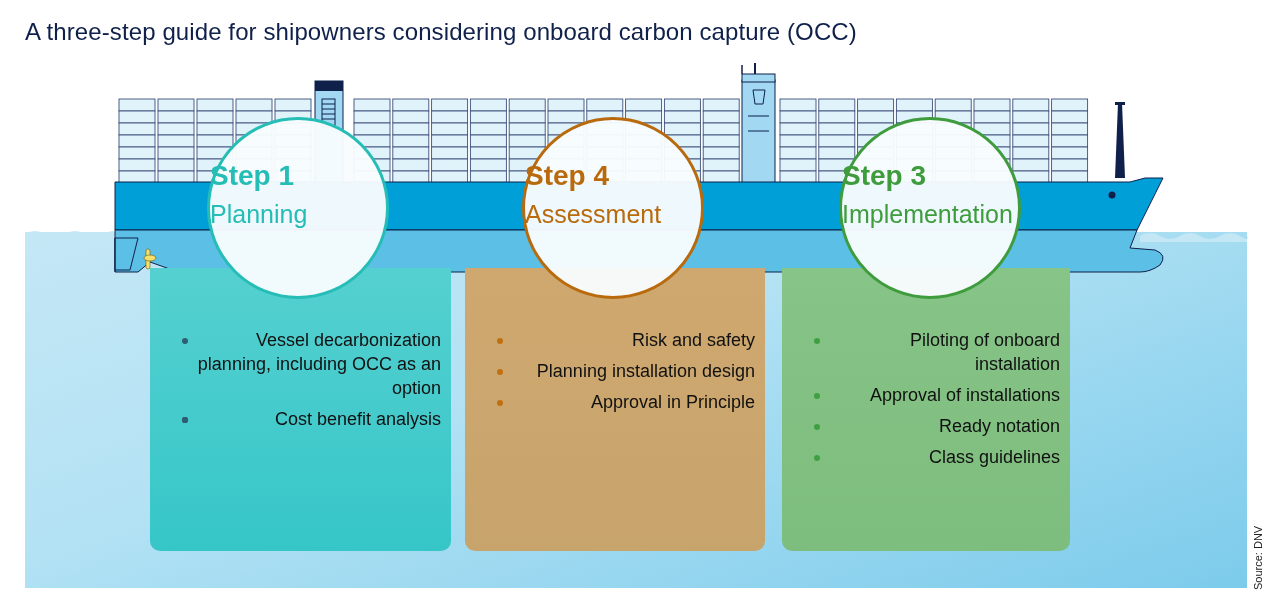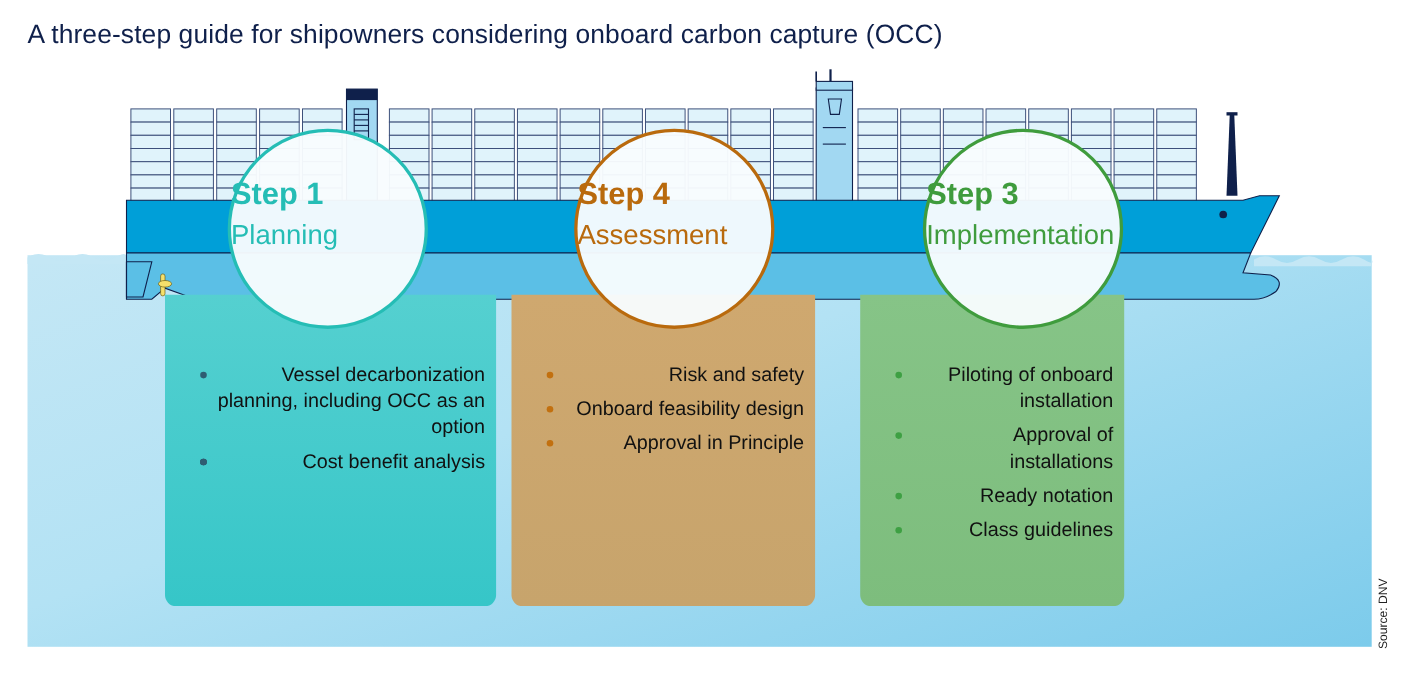--- a/index.html
+++ b/index.html
@@ -3,22 +3,22 @@
 <meta charset="utf-8">
 <style>
   html, body { margin: 0; padding: 0; background: #ffffff; }
   body { width: 1280px; height: 614px; position: relative; overflow: hidden; font-family: "Liberation Sans", sans-serif; }
   .title { position: absolute; left: 25px; top: 18px; font-size: 24px; color: #0f204b; letter-spacing: 0.1px; }
   .water { position: absolute; left: 25px; top: 232px; width: 1222px; height: 356px;
     background: linear-gradient(160deg, #c4e7f5 0%, #b3e2f4 40%, #7ccbeb 100%); }
   svg.ship { position: absolute; left: 0; top: 0; }
   .panel { position: absolute; top: 268px; height: 283px; border-radius: 0 0 10px 10px; }
   .panel.p1 { left: 150px; width: 301px; background: linear-gradient(180deg, #55d0d0 0%, #36c6c8 100%); }
-  .panel.p2 { left: 465px; width: 276px; background: linear-gradient(180deg, #cfa86f 0%, #c7a46c 100%); }
-  .panel.p3 { left: 782px; width: 240px; background: linear-gradient(180deg, #86c487 0%, #7dbd7d 100%); }
+  .panel.p2 { left: 465px; width: 300px; background: linear-gradient(180deg, #cfa86f 0%, #c7a46c 100%); }
+  .panel.p3 { left: 782px; width: 288px; background: linear-gradient(180deg, #86c487 0%, #7dbd7d 100%); }
   ul.items { position: absolute; top: 60px; left: 30px; right: 10px; margin: 0; padding: 0; list-style: none; text-align: right; }
   ul.items li { position: relative; padding-left: 15px; font-size: 18px; line-height: 24px; color: #111; margin-bottom: 7px; }
   ul.items li .dot { position: absolute; left: 2px; top: 10px; width: 6px; height: 6px; border-radius: 50%; }
   .p1 .dot { background: #2f5d72; }
   .p2 .dot { background: #c2700f; }
   .p3 .dot { background: #3ea043; }
   .circle { position: absolute; width: 182px; height: 182px; border-radius: 50%; background: rgba(248,252,254,0.96);
     border: 3px solid; box-sizing: border-box; text-align: left; }
   .circle .step { margin-top: 40px; font-size: 28px; font-weight: bold; }
   .circle .sub { margin-top: 8px; font-size: 25px; }
@@ -295,21 +295,21 @@
     <li><span class="dot"></span><span>Vessel decarbonization planning, including OCC as an option</span></li>
     <li><span class="dot"></span></li>
     <li><span class="dot"></span></li>
     <li><span class="dot"></span><span>Cost benefit analysis</span></li>
   </ul>
 </div>
 
 <div class="panel p2">
   <ul class="items">
     <li><span class="dot"></span><span>Risk and safety</span></li>
-    <li><span class="dot"></span><span>Onboard feasibility design</span></li>
+    <li><span class="dot"></span><span>Planning installation design</span></li>
     <li><span class="dot"></span><span>Approval in Principle</span></li>
   </ul>
 </div>
 
 <div class="panel p3">
   <ul class="items">
     <li><span class="dot"></span><span>Piloting of onboard installation</span></li>
     <li><span class="dot"></span><span>Approval of installations</span></li>
     <li><span class="dot"></span><span>Ready notation</span></li>
     <li><span class="dot"></span><span>Class guidelines</span></li>

